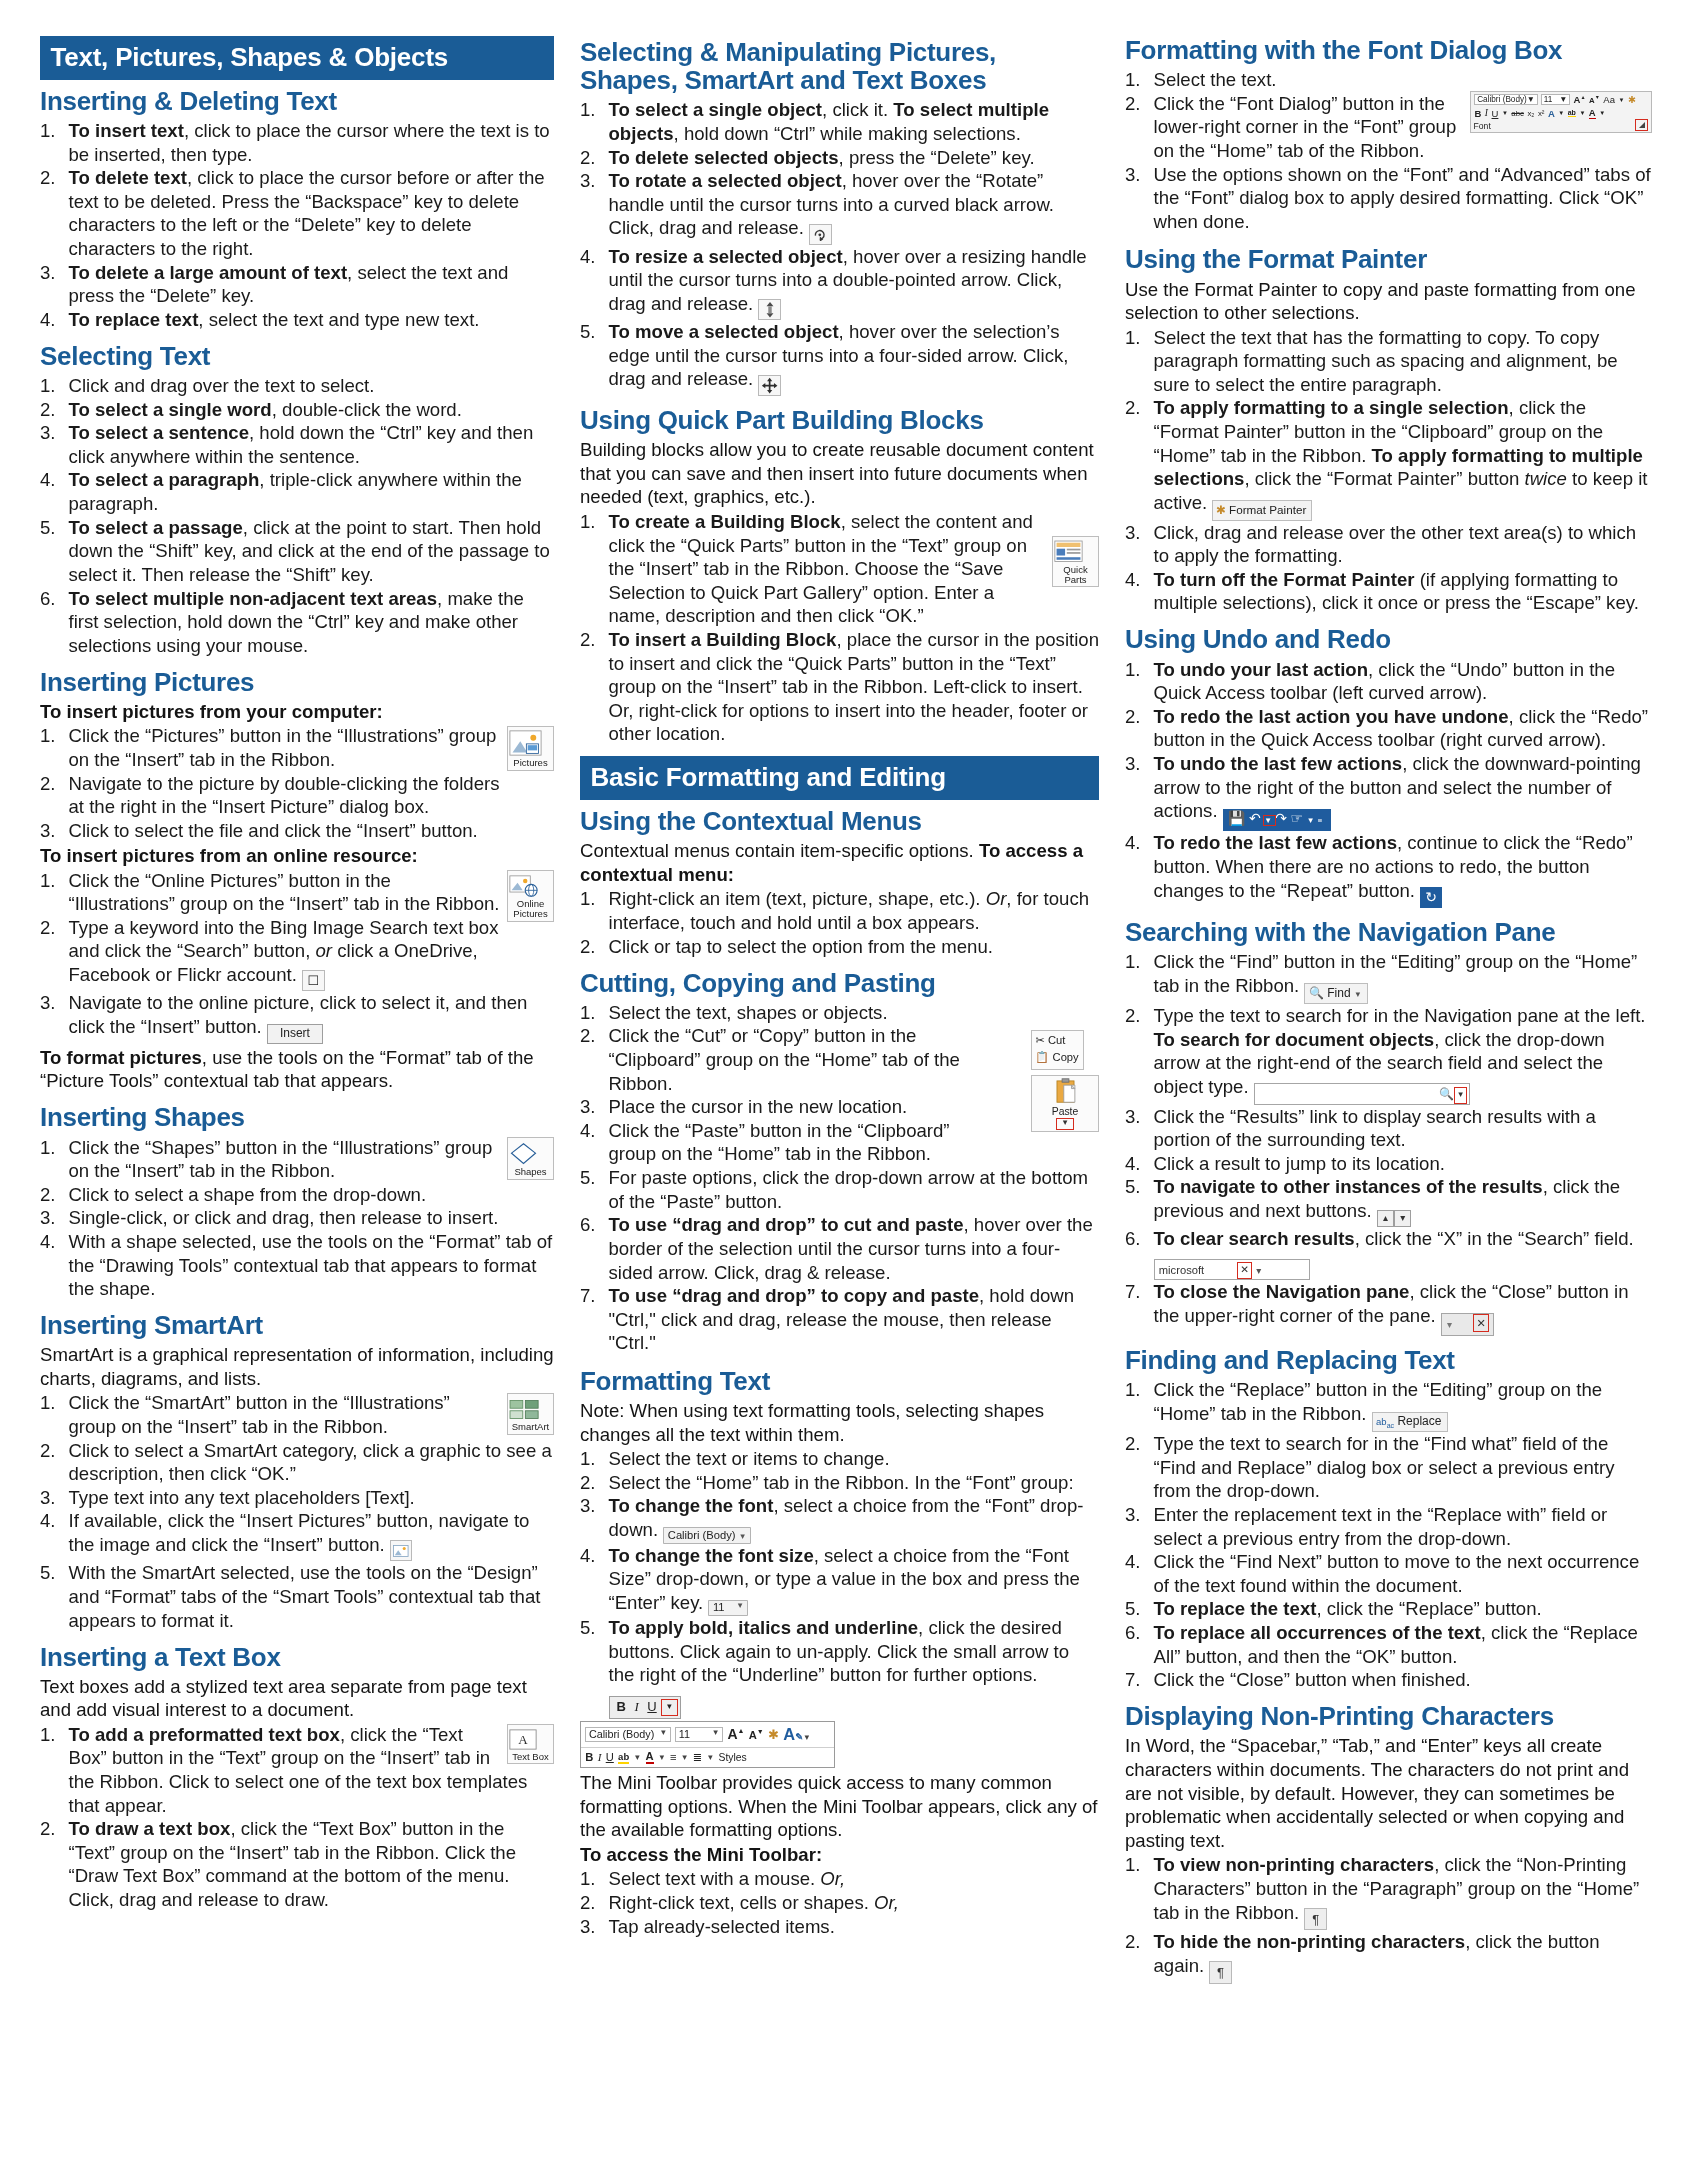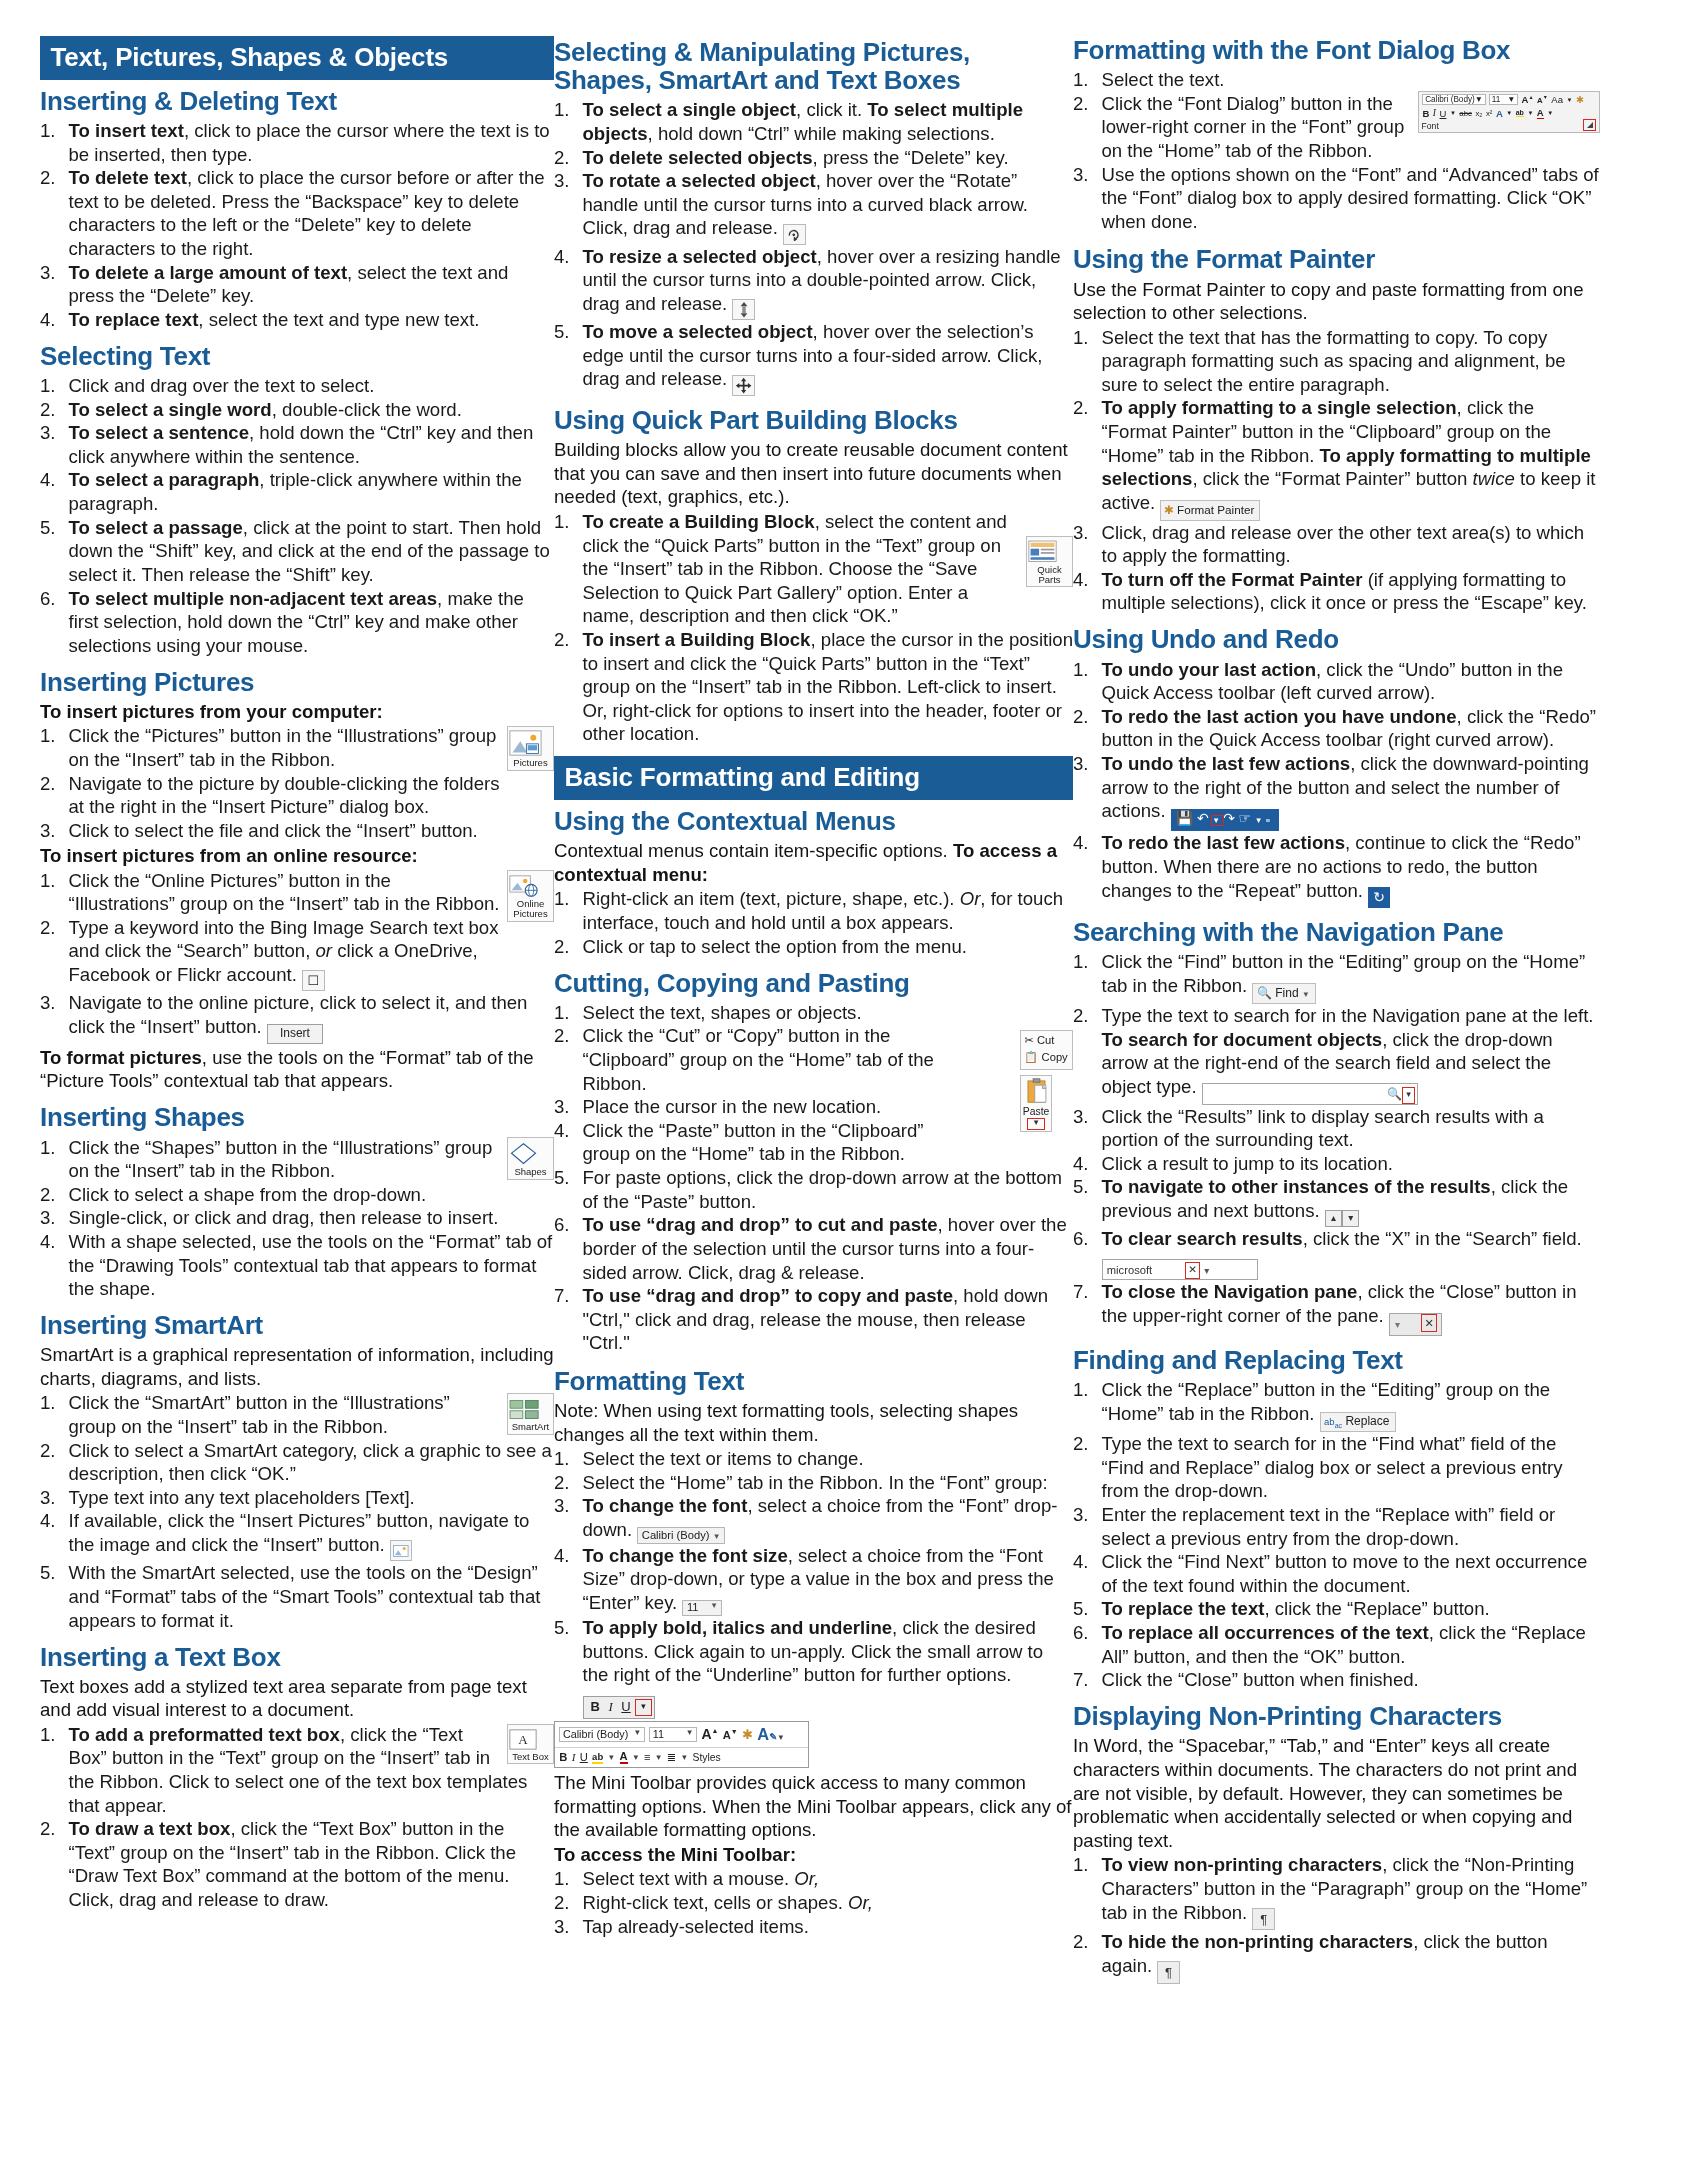--- a/index.html
+++ b/index.html
@@ -11,20 +11,21 @@
     width: 1683px;
     min-height: 2178px;
     font-family: "Liberation Sans", sans-serif;
     color: #1a1a1a;
   }
   .page {
     width: 1683px;
     min-height: 2178px;
     padding: 36px 33px 15.6px 40px;
     display: flex;
+    gap: 26px;
     align-items: flex-start;
   }
   .col {
     width: 514px;
     flex: 0 0 514px;
   }
   .col-1 { width: 514px; flex: 0 0 514px; }
   .col-2 { width: 519px; flex: 0 0 519px; }
   .col-3 { width: 527px; flex: 0 0 527px; }
 
@@ -143,21 +144,21 @@
     padding: 1.7px 4.3px 2.6px 3.5px;
     font-size: 11.2px;
     line-height: 1.5;
     color: #222;
     text-align: left;
   }
   .cutcopy div { white-space: nowrap; }
 
   
   .paste-tile {
-    width: 32px;
+    width: 68px;
     border: 0.9px solid #bdbdbd;
     background: #fbfbfb;
     text-align: center;
     font-size: 10.4px;
     color: #222;
     padding: 1.7px 0 0 0;
   }
   .paste-tile .drop {
     display: block;
     margin: 0.9px auto 1.7px auto;

